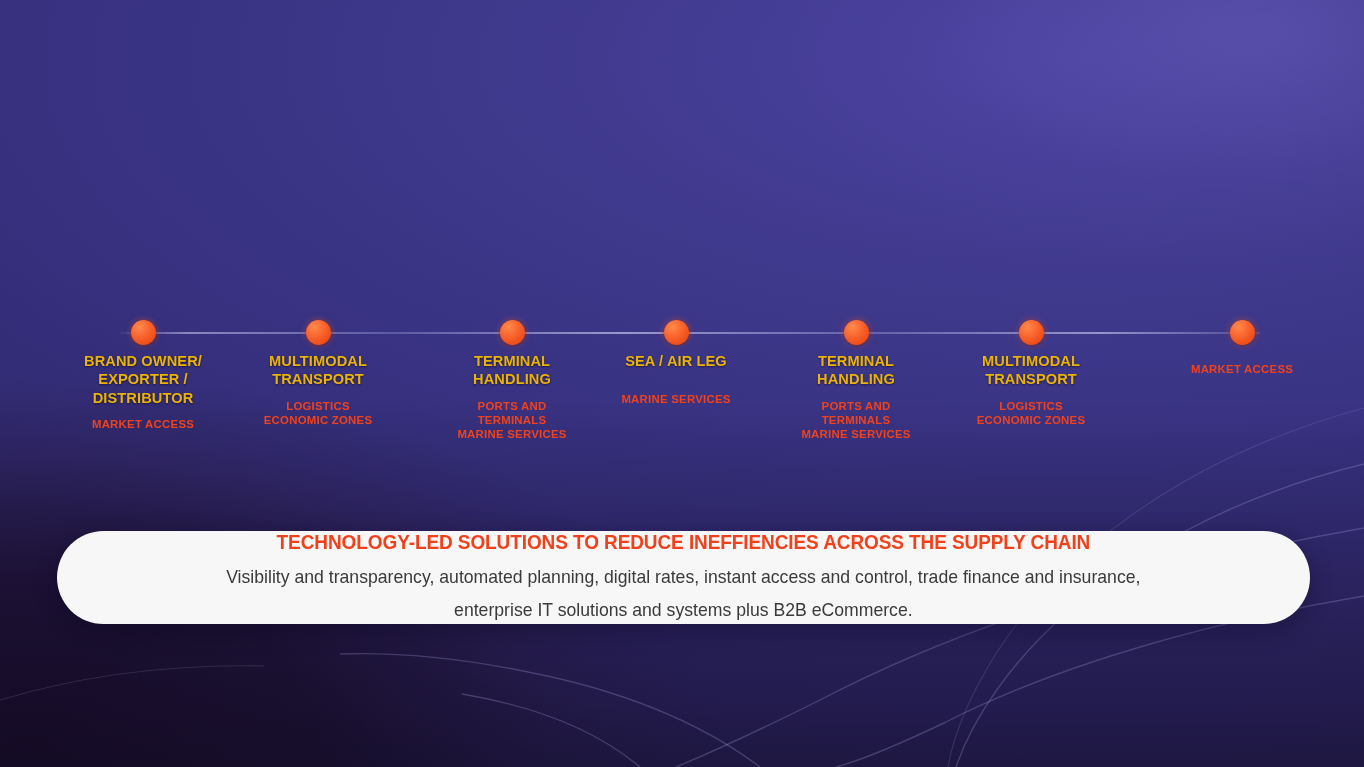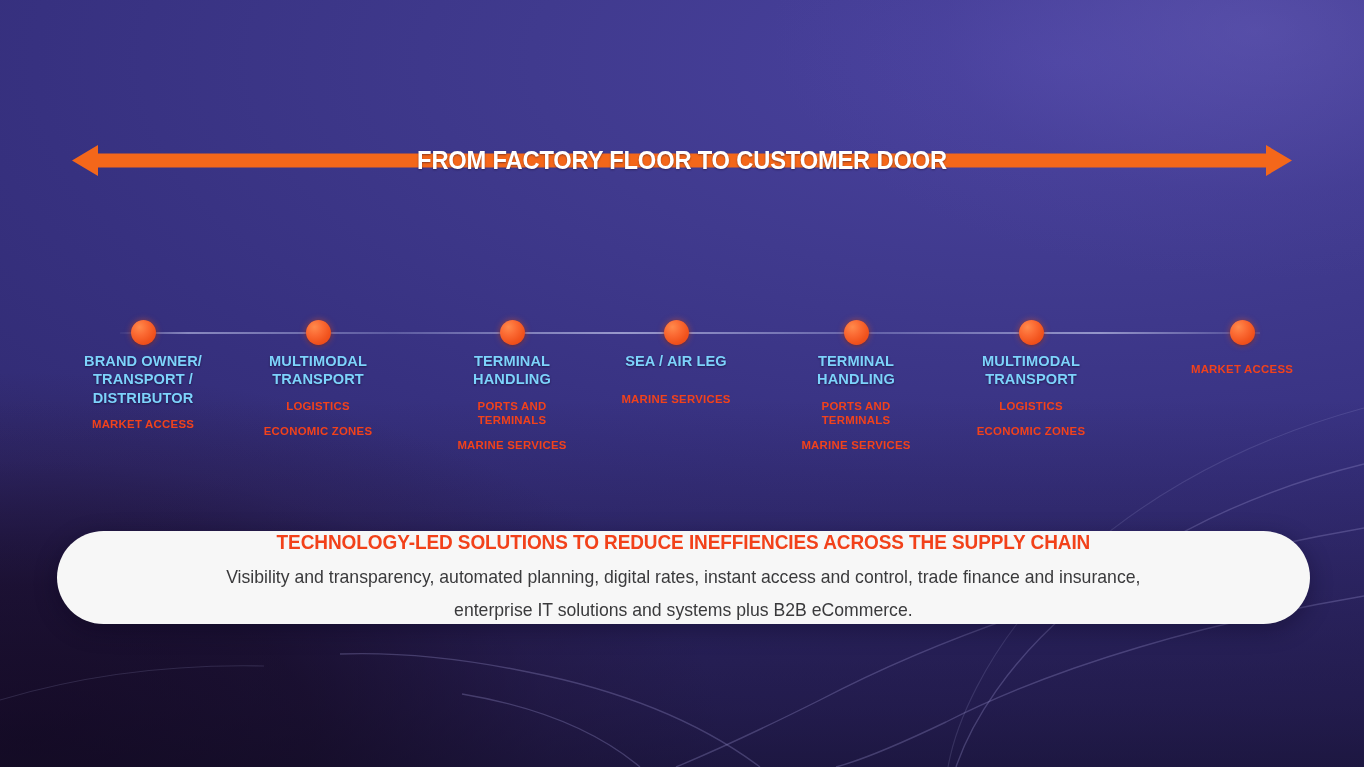--- a/index.html
+++ b/index.html
@@ -96,35 +96,34 @@
     background: radial-gradient(circle at 34% 28%, #ff8a4c 0%, #fb6a33 34%, #f2551f 62%, #e8400f 100%);
     box-shadow: 0 0 6px rgba(250,90,35,0.55), 0 1px 3px rgba(20,6,30,0.5);
   }
 
   .node-text {
     position: absolute;
     left: 0; width: 200px;
     top: 352px;
   }
   .node-title {
-    color: #7dd3fc;
+    color: #eab308;
     font-size: 14.6px;
     font-weight: 700;
     line-height: 1.26;
     letter-spacing: 0.1px;
     text-shadow: 0 1px 2px rgba(16,6,36,0.6);
   }
   .tag-group { margin-top: 10px; }
   .node-tag {
     color: #f2421b;
     font-size: 11.4px;
     font-weight: 700;
     line-height: 1.26;
     letter-spacing: 0.25px;
-    margin-top: 11px;
   }
   .node-tag:first-child { margin-top: 0; }
 
   
   .callout {
     position: absolute;
     left: 57px; top: 531px;
     width: 1253px; height: 93px;
     background: #f7f7f7;
     border-radius: 47px;
@@ -171,36 +170,30 @@
       <path d="M1364 464 C 1250 492, 1150 540, 1068 612 C 1010 662, 972 720, 956 767"></path>
       <path d="M760 767 C 700 722, 620 690, 528 672 C 460 658, 396 652, 340 654"></path>
       <path d="M640 767 C 596 730, 534 706, 462 694"></path>
     </g>
     <g fill="none" stroke="#b7b2e4" stroke-opacity="0.16" stroke-width="1.1">
       <path d="M1364 408 C 1232 444, 1120 508, 1040 596 C 986 656, 956 722, 948 767"></path>
       <path d="M0 700 C 80 676, 170 664, 264 666"></path>
     </g>
   </svg>
 
-  <div class="arrow-band">
-    <svg class="arrow-svg" viewBox="0 0 1220 35" preserveAspectRatio="none">
-      <path d="M0 17.5 L26 2 L26 10.5 L1194 10.5 L1194 2 L1220 17.5 L1194 33 L1194 24.5 L26 24.5 L26 33 Z" fill="#f4671a"></path>
-    </svg>
-    <div class="arrow-title">FROM FACTORY FLOOR TO CUSTOMER DOOR</div>
-  </div>
 
   <div class="timeline-line"></div>
 
   <div class="node" style="left:143px;">
 
     <div class="dot"></div>
     <div class="node-text">
       <div class="node-title">
         <div>BRAND OWNER/</div>
-        <div>TRANSPORT /</div>
+        <div>EXPORTER /</div>
         <div>DISTRIBUTOR</div>
       </div>
       <div class="tag-group">
         <div class="node-tag">MARKET ACCESS</div>
       </div>
     </div>
   </div>
 
   <div class="node" style="left:318px;">
 

